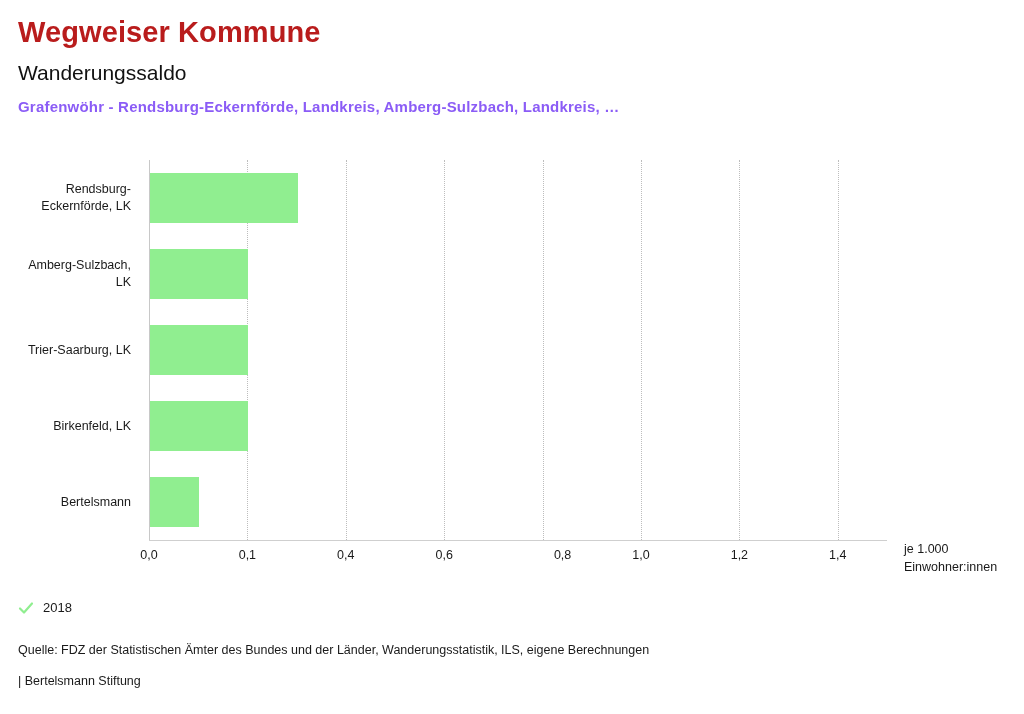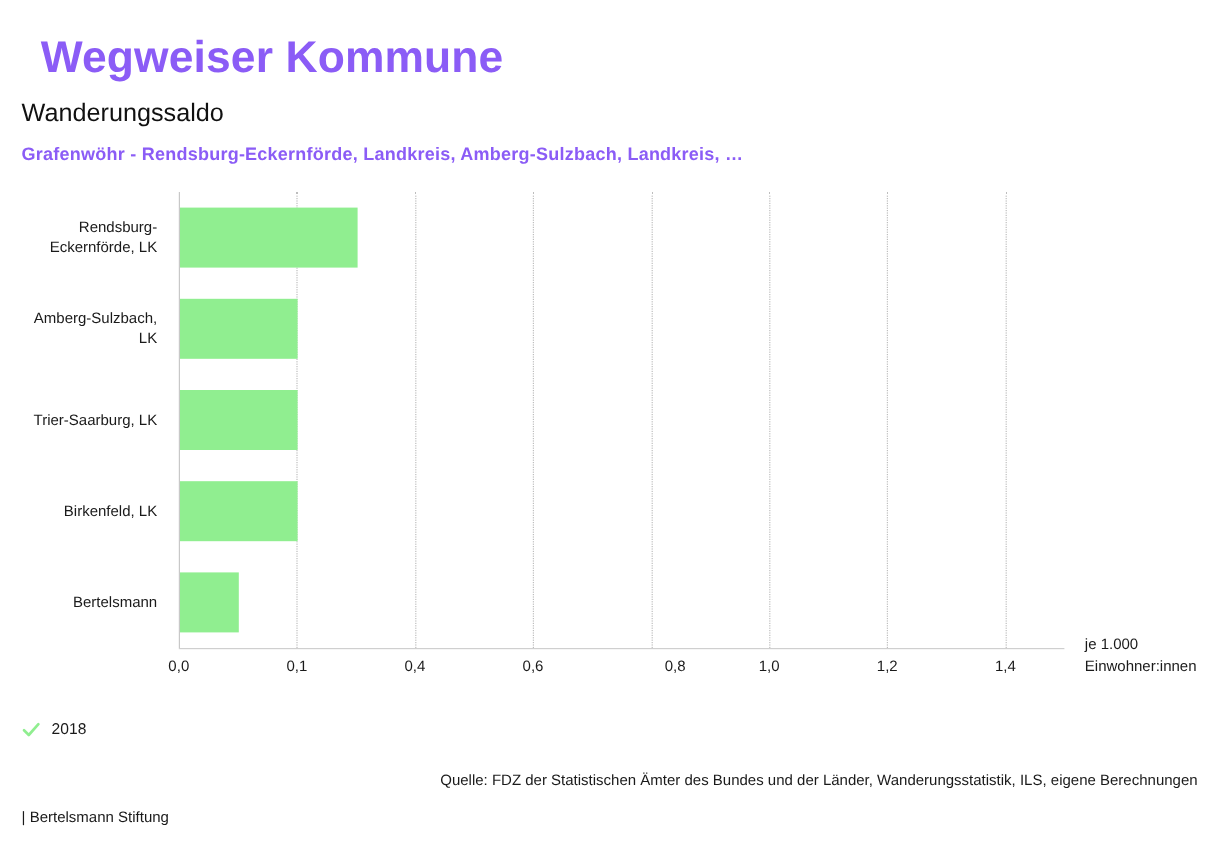--- a/index.html
+++ b/index.html
@@ -23,26 +23,26 @@
   }
 
   
   .header {
     position: absolute;
     left: 18px;
     top: 14px;
     width: 990px;
   }
   .title {
-    font-size: 37px;
+    font-size: 29px;
     font-weight: bold;
     line-height: 36px;
     letter-spacing: 0.1px;
-    color: #8b5cf6;
-    margin: 16px;
+    color: #b91c1c;
+    margin: 0;
   }
   .subtitle {
     font-size: 21px;
     font-weight: normal;
     line-height: 26px;
     color: #111111;
     margin: 10px 0 0 0;
   }
   .caption {
     font-size: 15px;
@@ -131,21 +131,21 @@
     top: 396px;
     font-size: 12.5px;
     color: #1a1a1a;
     transform: translateX(-50%);
     white-space: nowrap;
   }
 
   .unit-label {
     position: absolute;
     left: 886px;
-    top: 376px;
+    top: 388px;
     font-size: 12.5px;
     line-height: 18px;
     color: #1a1a1a;
     width: 120px;
   }
 
   
   .legend {
     position: absolute;
     left: 18px;
@@ -172,21 +172,20 @@
     position: absolute;
     left: 18px;
     top: 641px;
     width: 980px;
   }
   .source {
     font-size: 12.5px;
     line-height: 19px;
     color: #1a1a1a;
     margin: 0;
-    text-align: right;
   }
   .publisher {
     font-size: 12.5px;
     line-height: 19px;
     color: #1a1a1a;
     margin: 12px 0 0 0;
   }
 </style>
 </head>
 <body>

